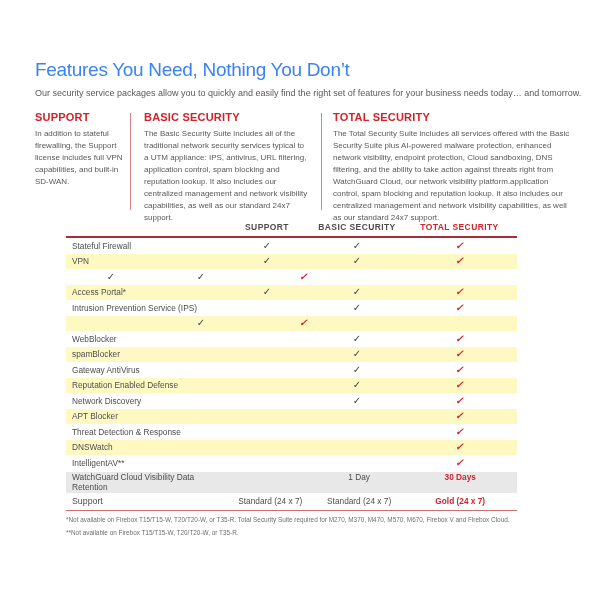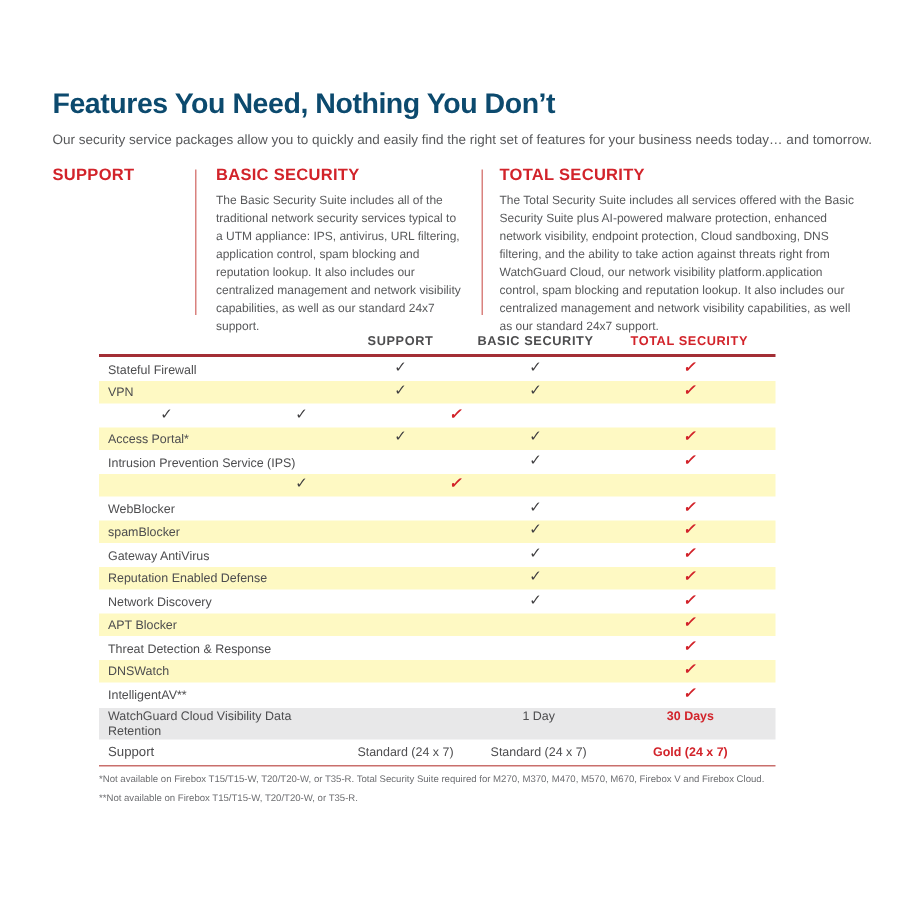--- a/index.html
+++ b/index.html
@@ -1,20 +1,20 @@
 <!DOCTYPE html>
 <html><head>
 <meta charset="utf-8">
 <style>
   html,body { margin:0; padding:0; background:#ffffff; }
   body { width:600px; height:600px; font-family:"Liberation Sans", sans-serif; }
   .sheet { position:relative; width:600px; height:600px; background:#fff; overflow:hidden; }
 
-  .title { position:absolute; left:35px; top:59px; font-size:19px; font-weight:700;
-           color:#0c4a6e; letter-spacing:-0.3px; }
+  .title { position:absolute; left:35px; top:59px; font-size:19px; font-weight:400;
+           color:#3b82f6; letter-spacing:-0.3px; }
   .subtitle { position:absolute; left:35px; top:88px; font-size:9px; color:#58595b; }
 
   .descs { position:absolute; left:35px; top:111px; width:540px; display:flex; }
   .desc-col h3 { margin:0 0 5px 0; font-size:11px; font-weight:700; color:#d2232a; letter-spacing:0.2px; }
   .desc-col p  { margin:0; font-size:8px; line-height:1.5; color:#58595b; }
   .col-support { width:88px; margin-right:7px; }
   .col-basic   { width:166px; margin:0 11px 0 13px; }
   .col-total   { width:241px; margin-left:11px; }
   .vdiv { width:1px; height:97px; background:#d9827f; margin-top:2px; }
 
@@ -47,20 +47,21 @@
 <body>
 
 <div class="sheet">
 
   <div class="title">Features You Need, Nothing You Don’t</div>
   <div class="subtitle">Our security service packages allow you to quickly and easily find the right set of features for your business needs today… and tomorrow.</div>
 
   <div class="descs">
     <div class="desc-col col-support">
       <h3>SUPPORT</h3>
+      <p>In addition to stateful firewalling, the Support license includes full VPN capabilities, and built-in SD-WAN.</p>
     </div>
     <div class="vdiv"></div>
     <div class="desc-col col-basic">
       <h3>BASIC SECURITY</h3>
       <p>The Basic Security Suite includes all of the traditional network security services typical to a UTM appliance: IPS, antivirus, URL filtering, application control, spam blocking and reputation lookup. It also includes our centralized management and network visibility capabilities, as well as our standard 24x7 support.</p>
     </div>
     <div class="vdiv"></div>
     <div class="desc-col col-total">
       <h3>TOTAL SECURITY</h3>
       <p>The Total Security Suite includes all services offered with the Basic Security Suite plus AI-powered malware protection, enhanced network visibility, endpoint protection, Cloud sandboxing, DNS filtering, and the ability to take action against threats right from WatchGuard Cloud, our network visibility platform.application control, spam blocking and reputation lookup. It also includes our centralized management and network visibility capabilities, as well as our standard 24x7 support.</p>

